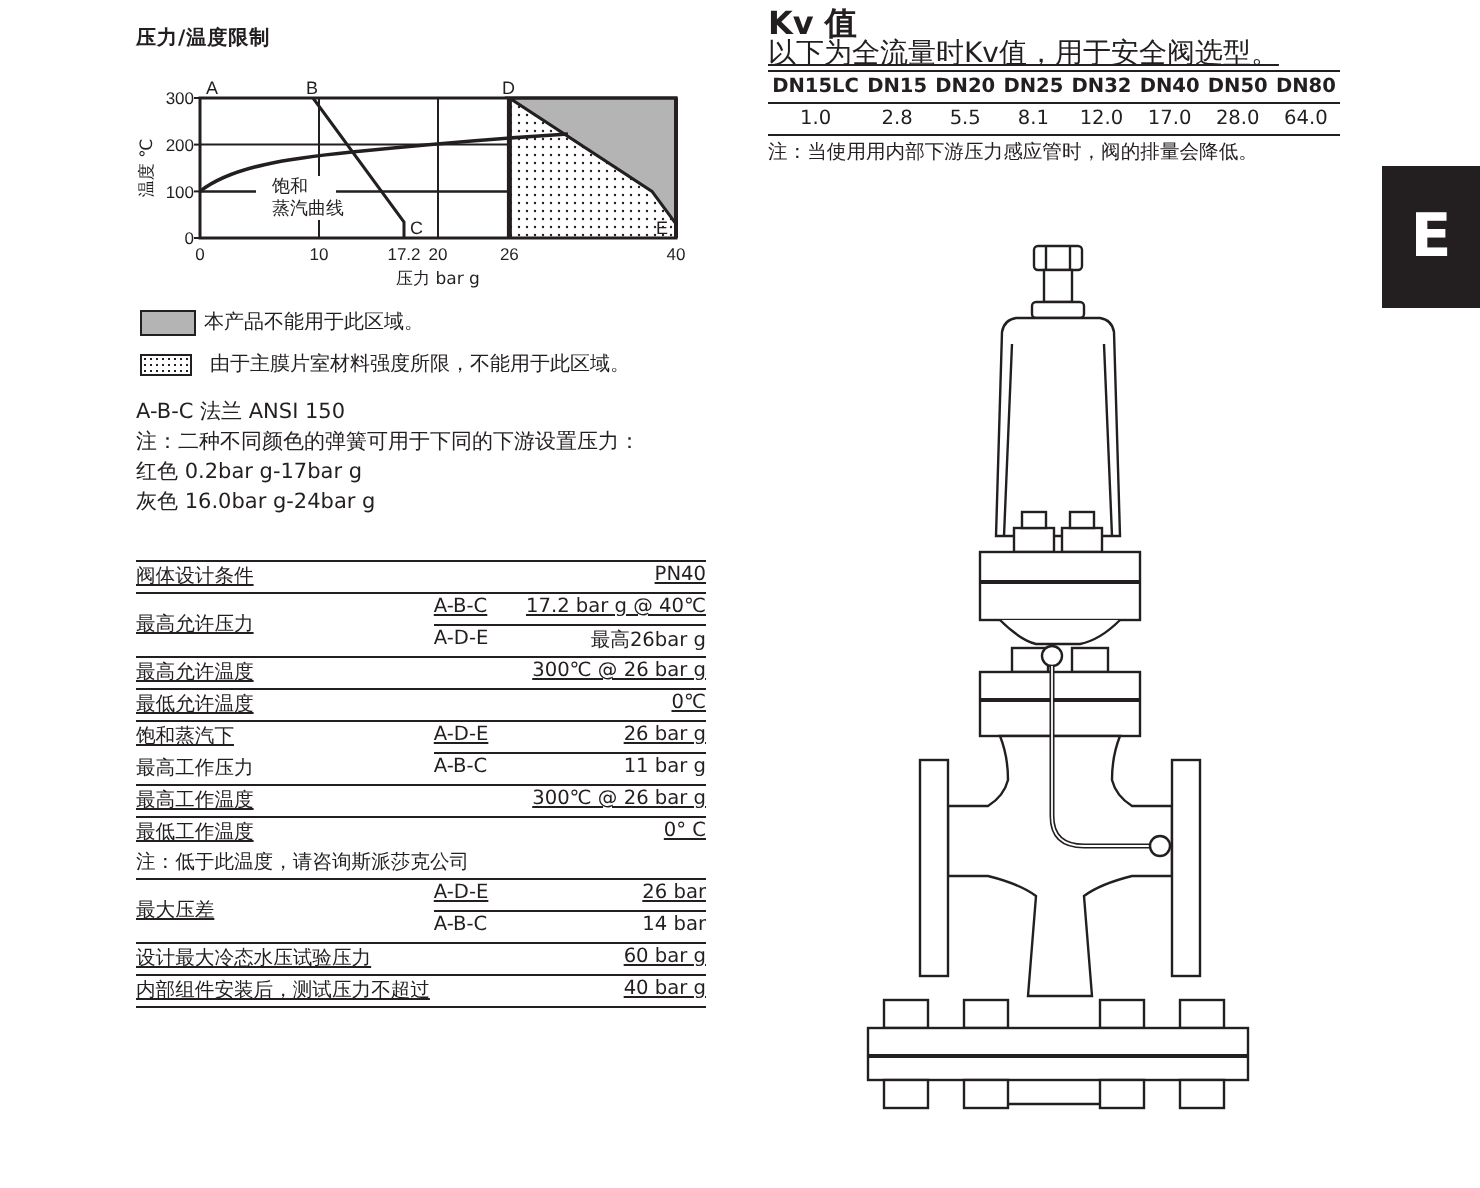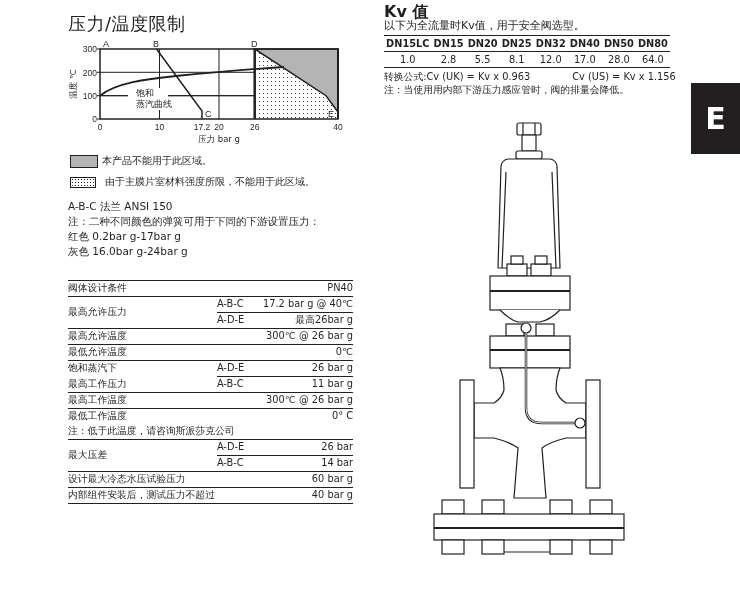--- a/index.html
+++ b/index.html
@@ -1,43 +1,43 @@
 <!DOCTYPE html>
 <html><head>
 <meta charset="utf-8">
 <style>
   html, body { margin:0; padding:0; background:#ffffff; }
   body { width:740px; height:594px; position:relative; overflow:hidden;
          font-family:"DejaVu Sans","Liberation Sans",sans-serif; color:#231f20; }
   .abs { position:absolute; }
-  .h-title { font-size:18px; font-weight:normal; letter-spacing:0.5px; }
+  .h-title { font-size:10px; font-weight:bold; letter-spacing:0.5px; }
 
   
   #chart { left:66px; top:36px; }
 
   
   .legend-row { display:flex; align-items:center; font-size:10px; }
   .sw-gray { width:26px; height:11px; background:#b4b4b4; border:1px solid #231f20; margin-right:4px; }
   .sw-dot  { width:24px; height:9px; background:#fff; border:1px solid #231f20; margin-right:9px;
              background-image:radial-gradient(#231f20 0.6px, transparent 0.7px); background-size:3px 3px; }
 
   .notes { font-size:10.5px; line-height:15px; }
 
   
   table.specs { border-collapse:collapse; font-size:9.8px; width:285px; }
   table.specs td { padding:1px 0 1px 0; height:13px; vertical-align:top; white-space:nowrap; }
   table.specs td.sub { padding-left:0; }
   table.specs td.val { text-align:right; }
-  table.specs tr.top td { border-top:1.5px solid #231f20; }
+  table.specs tr.top td { border-top:1.5px solid #231f20;text-decoration:underline; }
   table.specs tr.mid td.sub, table.specs tr.mid td.val { border-top:1px solid #231f20; }
   table.specs tr.last td { border-bottom:1.5px solid #231f20; }
 
   
   .kv-title { font-size:16px; font-weight:bold; }
-  .kv-sub { font-size:11px; }
+  .kv-sub { font-size:14px;text-decoration:underline; }
   table.kv { border-collapse:collapse; font-size:9.8px; }
   table.kv th { font-weight:bold; padding:2px 2px; border-top:1.5px solid #231f20; border-bottom:1px solid #231f20; }
   table.kv td { padding:2px 2px; text-align:center; border-bottom:1.5px solid #231f20; }
   .kv-notes { font-size:9.8px; line-height:13px; }
 
   #tab-e { left:691px; top:83px; width:49px; height:71px; background:#231f20; color:#fff;
            font-size:30px; font-weight:bold; display:flex; align-items:center; justify-content:center; }
 </style>
 </head>
 <body>
@@ -222,21 +222,20 @@
         <td>8.1</td>
     <td>12.0</td>
         <td>17.0</td>
         <td>28.0</td>
         <td>64.0</td>
   </tr>
 </tbody>
   </table>
 
 <div class="abs kv-notes" style="left:384px; top:70px; width:300px;">
-  <div><span>转换公式:Cv (UK) = Kv x 0.963</span><span style="display:inline-block;width:42px"></span><span>Cv (US) = Kv x 1.156</span></div>
   <div>注：当使用用内部下游压力感应管时，阀的排量会降低。</div>
 </div>
 
 <div id="tab-e" class="abs">E</div>
 
 <svg class="abs" style="left:430px; top:118px;" width="200" height="440" viewBox="0 0 200 440" fill="#fff" stroke="#231f20" stroke-width="1.2">
 
   <rect x="87" y="5" width="24" height="12" rx="2"></rect>
   <line x1="93" y1="5" x2="93" y2="17"></line>
     <line x1="105" y1="5" x2="105" y2="17"></line>

